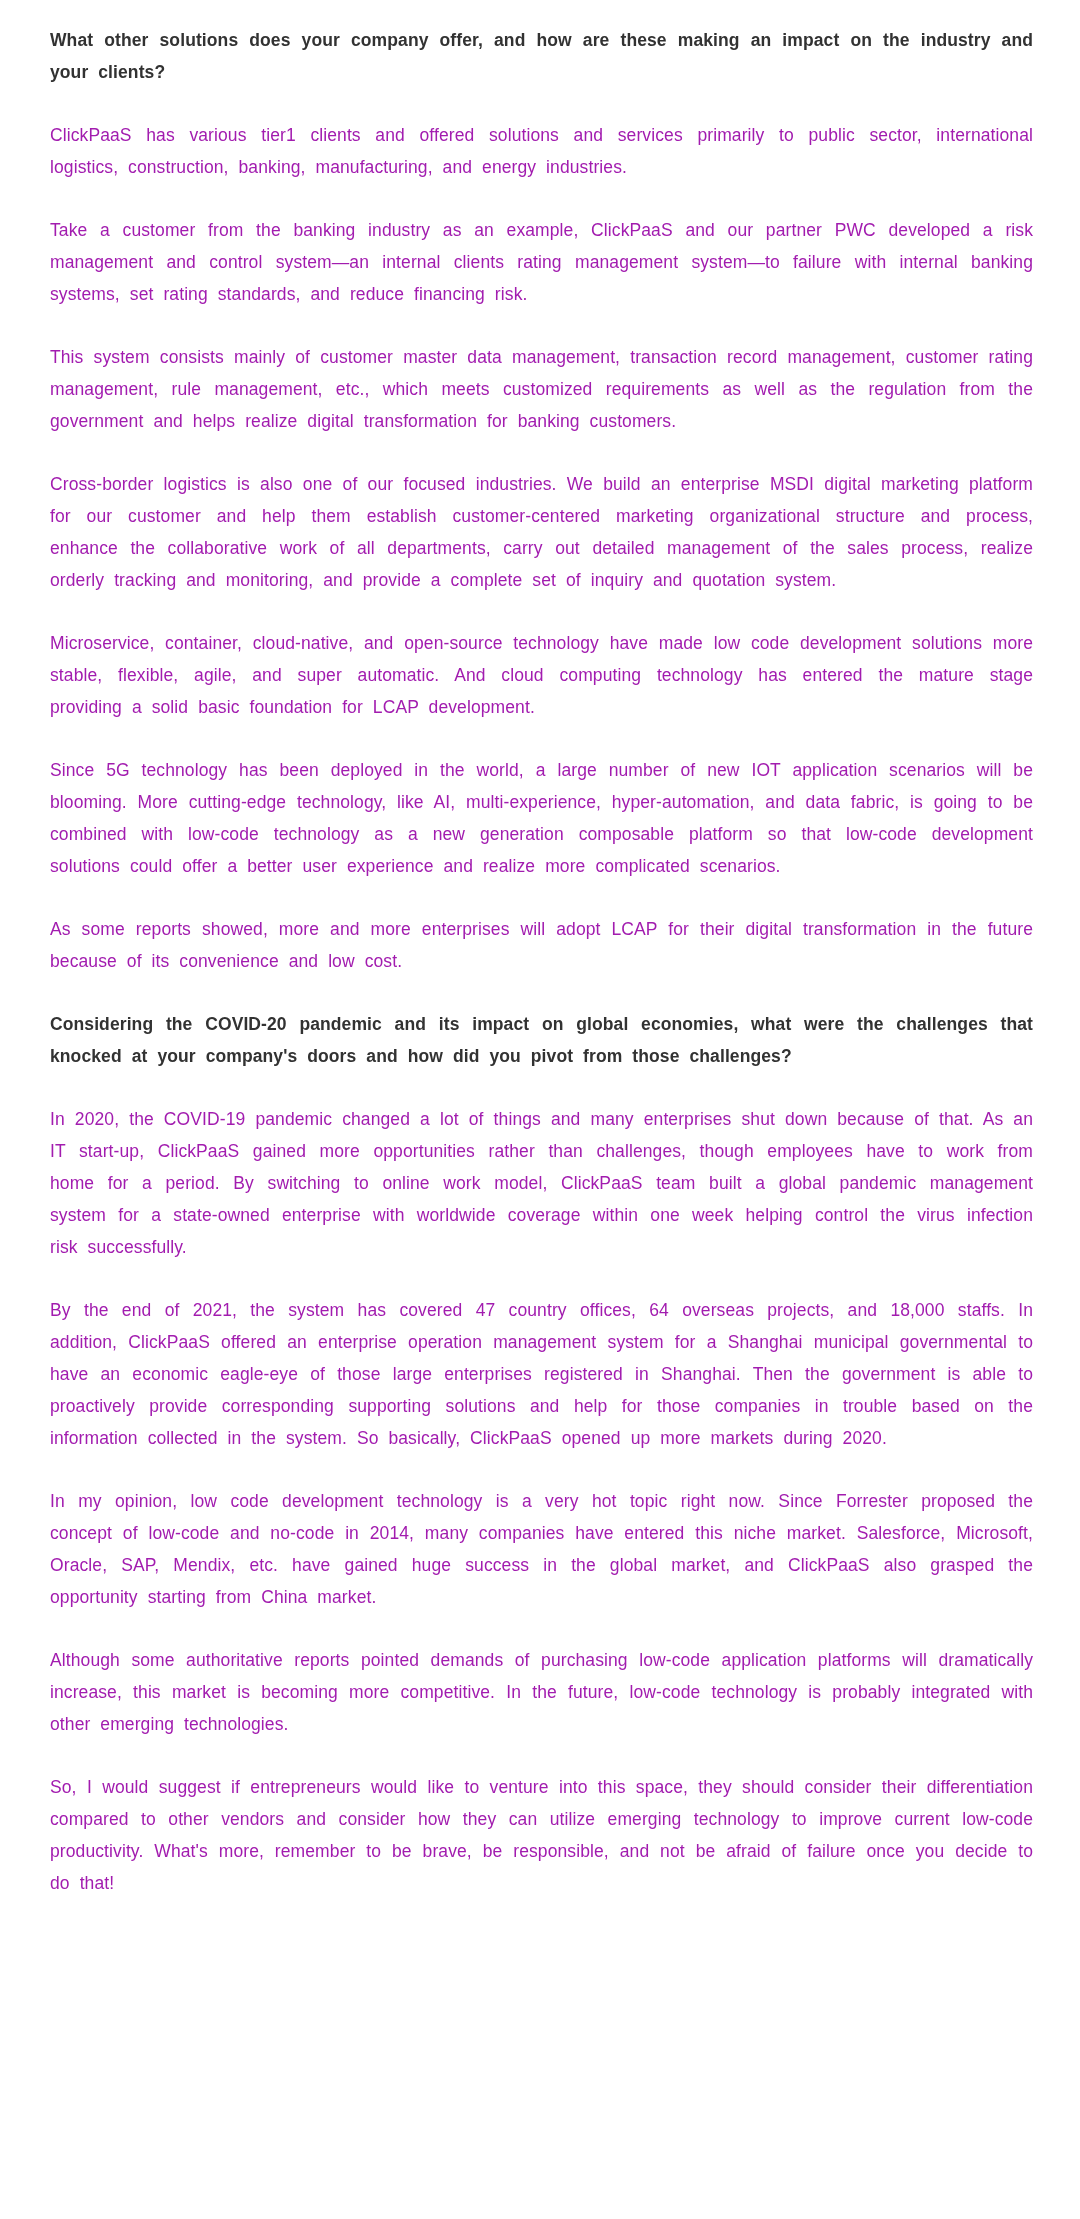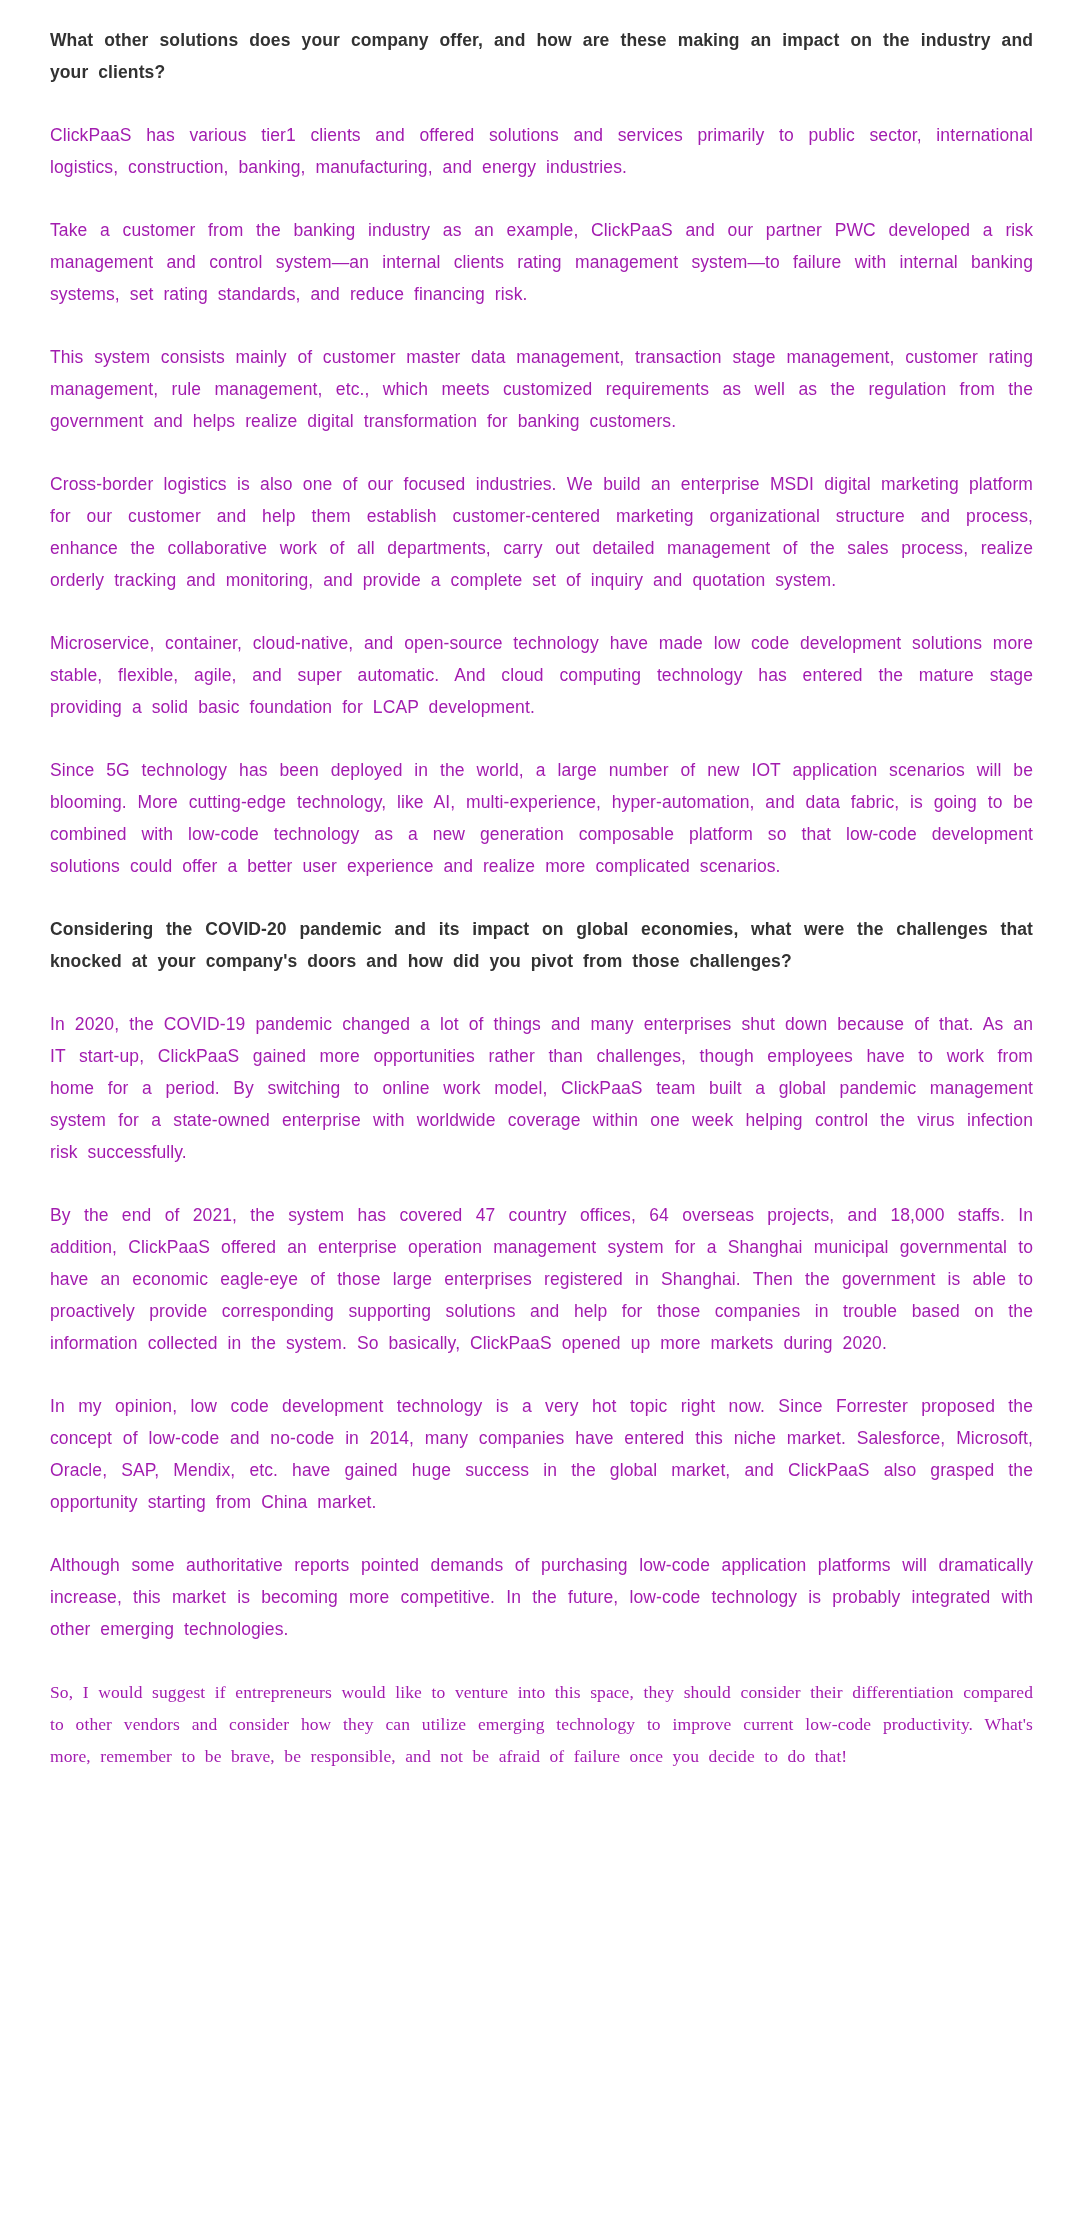--- a/index.html
+++ b/index.html
@@ -22,37 +22,37 @@
     font-size: 17.5px;
     line-height: 32px;
     letter-spacing: 0.1px;
     word-spacing: 5px;
     text-align: justify;
     margin: 0 0 31px 0;
     color: #a21caf;
   }
   .block:last-child {
     margin-bottom: 0;
-    font-family: Liberation Serif, serif;
   }
   .question {
     font-weight: bold;
     color: #323232;
   }
 </style>
 </head>
 <body>
 
 <div class="article">
   <p class="block question">What other solutions does your company offer, and how are these making an impact on the industry and your clients?</p>
   <p class="block answer">ClickPaaS has various tier1 clients and offered solutions and services primarily to public sector, international logistics, construction, banking, manufacturing, and energy industries.</p>
   <p class="block answer">Take a customer from the banking industry as an example, ClickPaaS and our partner PWC developed a risk management and control system—an internal clients rating management system—to failure with internal banking systems, set rating standards, and reduce financing risk.</p>
-  <p class="block answer">This system consists mainly of customer master data management, transaction stage management, customer rating management, rule management, etc., which meets customized requirements as well as the regulation from the government and helps realize digital transformation for banking customers.</p>
+  <p class="block answer">This system consists mainly of customer master data management, transaction record management, customer rating management, rule management, etc., which meets customized requirements as well as the regulation from the government and helps realize digital transformation for banking customers.</p>
   <p class="block answer">Cross-border logistics is also one of our focused industries. We build an enterprise MSDI digital marketing platform for our customer and help them establish customer-centered marketing organizational structure and process, enhance the collaborative work of all departments, carry out detailed management of the sales process, realize orderly tracking and monitoring, and provide a complete set of inquiry and quotation system.</p>
   <p class="block answer">Microservice, container, cloud-native, and open-source technology have made low code development solutions more stable, flexible, agile, and super automatic. And cloud computing technology has entered the mature stage providing a solid basic foundation for LCAP development.</p>
   <p class="block answer">Since 5G technology has been deployed in the world, a large number of new IOT application scenarios will be blooming. More cutting-edge technology, like AI, multi-experience, hyper-automation, and data fabric, is going to be combined with low-code technology as a new generation composable platform so that low-code development solutions could offer a better user experience and realize more complicated scenarios.</p>
+  <p class="block answer">As some reports showed, more and more enterprises will adopt LCAP for their digital transformation in the future because of its convenience and low cost.</p>
   <p class="block question">Considering the COVID-20 pandemic and its impact on global economies, what were the challenges that knocked at your company's doors and how did you pivot from those challenges?</p>
   <p class="block answer">In 2020, the COVID-19 pandemic changed a lot of things and many enterprises shut down because of that. As an IT start-up, ClickPaaS gained more opportunities rather than challenges, though employees have to work from home for a period. By switching to online work model, ClickPaaS team built a global pandemic management system for a state-owned enterprise with worldwide coverage within one week helping control the virus infection risk successfully.</p>
   <p class="block answer">By the end of 2021, the system has covered 47 country offices, 64 overseas projects, and 18,000 staffs. In addition, ClickPaaS offered an enterprise operation management system for a Shanghai municipal governmental to have an economic eagle-eye of those large enterprises registered in Shanghai. Then the government is able to proactively provide corresponding supporting solutions and help for those companies in trouble based on the information collected in the system. So basically, ClickPaaS opened up more markets during 2020.</p>
   <p class="block answer">In my opinion, low code development technology is a very hot topic right now. Since Forrester proposed the concept of low-code and no-code in 2014, many companies have entered this niche market. Salesforce, Microsoft, Oracle, SAP, Mendix, etc. have gained huge success in the global market, and ClickPaaS also grasped the opportunity starting from China market.</p>
   <p class="block answer">Although some authoritative reports pointed demands of purchasing low-code application platforms will dramatically increase, this market is becoming more competitive. In the future, low-code technology is probably integrated with other emerging technologies.</p>
   <p class="block answer">So, I would suggest if entrepreneurs would like to venture into this space, they should consider their differentiation compared to other vendors and consider how they can utilize emerging technology to improve current low-code productivity. What's more, remember to be brave, be responsible, and not be afraid of failure once you decide to do that!</p>
 </div>
 
 </body></html>

